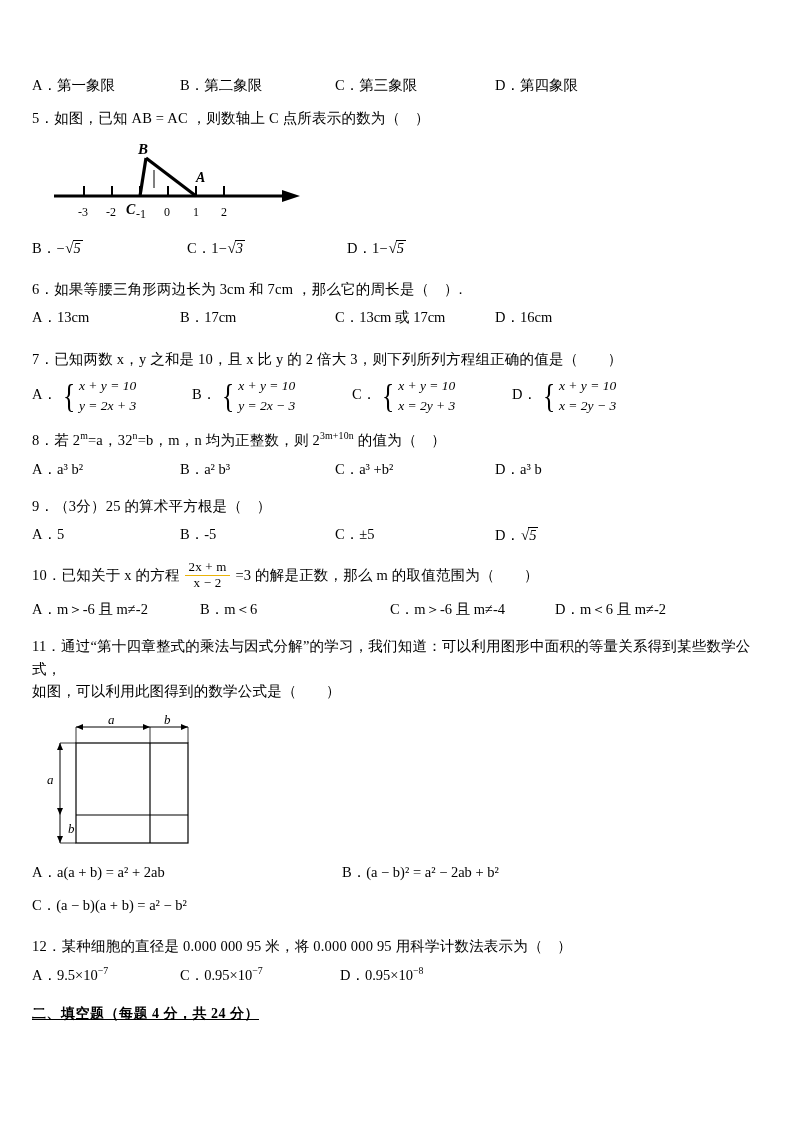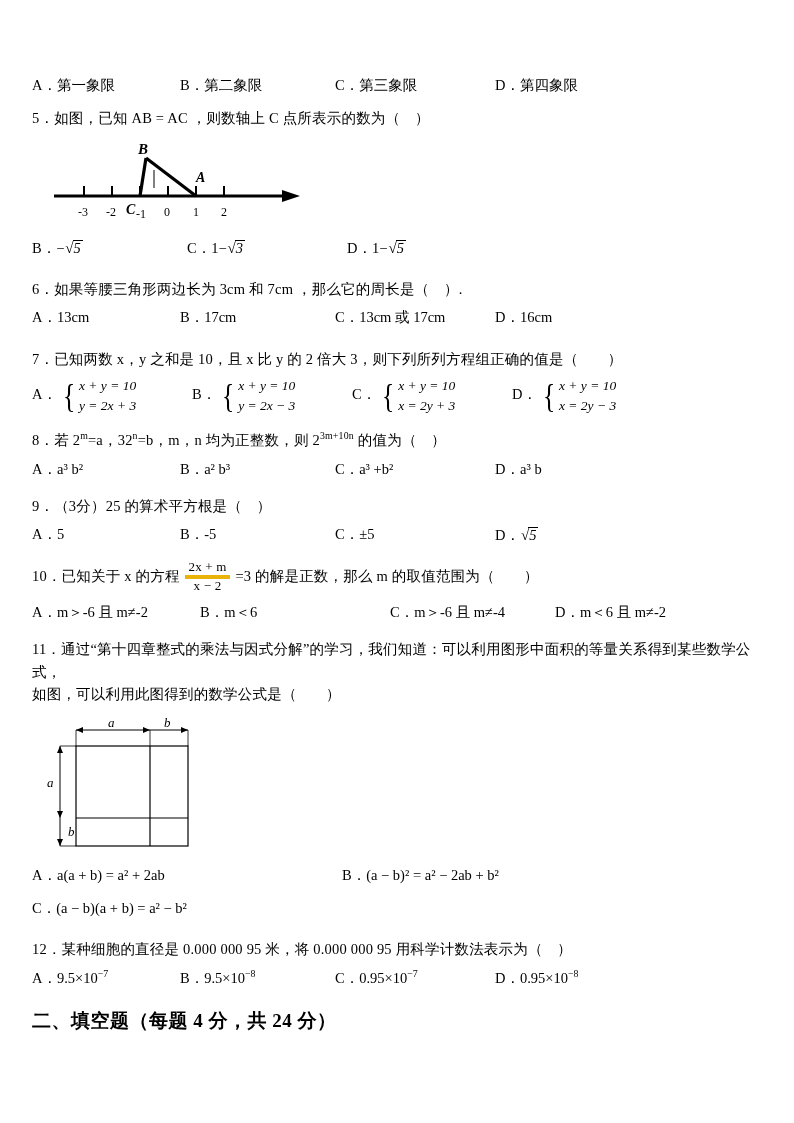--- a/index.html
+++ b/index.html
@@ -79,21 +79,21 @@
     display: inline-block;
     vertical-align: middle;
     text-align: center;
     font-size: 13px;
     line-height: 1.15;
     margin: 0 2px;
     position: relative;
     top: -1px;
   }
   .frac .num { display: block; padding: 0 3px; }
-  .frac .den { display: block; border-top: 4px solid #eab308; padding: 0 3px; text-align: center; }
+  .frac .den { display: block; border-top: 1px solid #eab308; padding: 0 3px; text-align: center; }
 
   
   .sys {
     display: inline-flex;
     align-items: center;
     vertical-align: middle;
     font-size: 13.5px;
   }
   .sys .brace {
     font-size: 34px;
@@ -104,23 +104,24 @@
     display: inline-block;
   }
   .sys .eqs { display: inline-block; line-height: 1.45; font-style: italic; }
   .sys .eqs span { display: block; white-space: nowrap; }
 
   
   .fig-numline { margin: 10px 0 4px 18px; }
   .fig-square  { margin: 8px 0 6px 8px; }
 
   .section-head {
-    font-size: 19px;
+    font-size: 14px;
     font-weight: bold;
     letter-spacing: 0.5px;
+    text-decoration: underline;
   }
 
   .sp-6 { height: 6px; }
   .sp-10 { height: 10px; }
   .sp-14 { height: 14px; }
   .sp-18 { height: 18px; }
 </style>
 </head>
 <body>
 
@@ -348,23 +349,20 @@
     </div>
 
     <div class="sp-18"></div>
 
     <div class="qline">12．某种细胞的直径是 0.000 000 95 米，将 0.000 000 95 用科学计数法表示为（　）</div>
     <div class="sp-6"></div>
     <div class="opts">
       <span class="opt w-a">
         <span>A．9.5×10</span><sup>−7</sup>
       </span>
-      <span class="opt w-b">
-        <span>B．9.5×10</span><sup>−8</sup>
-      </span>
       <span class="opt w-c">
         <span>C．0.95×10</span><sup>−7</sup>
       </span>
       <span class="opt">
         <span>D．0.95×10</span><sup>−8</sup>
       </span>
     </div>
 
     <div class="sp-18"></div>
 

